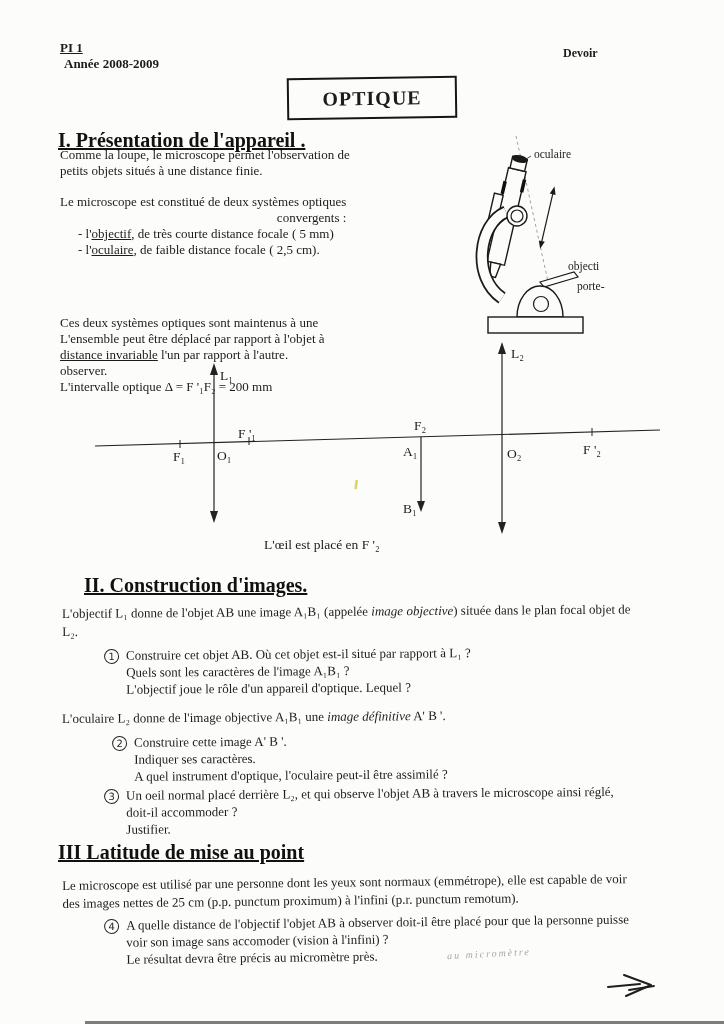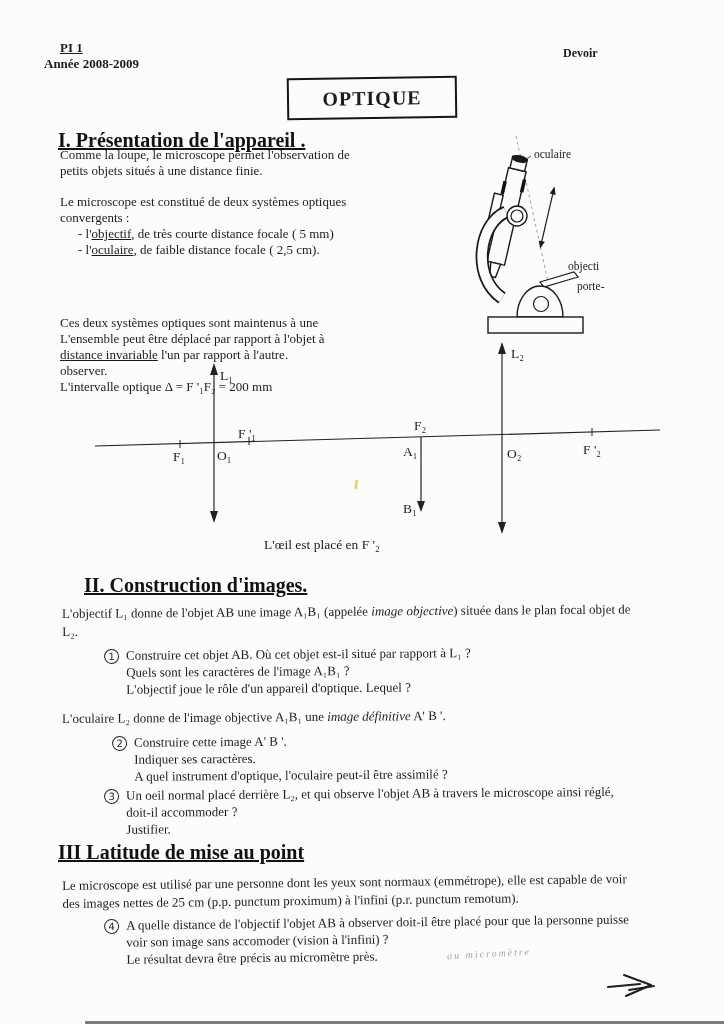--- a/index.html
+++ b/index.html
@@ -27,34 +27,34 @@
         transform:rotate(-3deg);white-space:nowrap;}
   svg text{font-family:"Liberation Serif","DejaVu Serif","DejaVu Sans",serif;fill:#1c1c1c;}
   .botline{background:#7d7d7d;}
 </style>
 </head>
 <body>
 
 <div class="page">
 
   <div class="abs hdr u" style="left:60px;top:40px;">PI 1</div>
-  <div class="abs hdr" style="left:44px;top:56px;">Année 2008-2009</div>
+  <div class="abs hdr" style="left:64px;top:56px;">Année 2008-2009</div>
   <div class="abs hdr" style="left:563px;top:46px;font-size:12px;font-family:Liberation Serif, serif;">Devoir</div>
 
   <div class="abs titlebox" style="left:287px;top:77px;width:166px;height:38px;">
     <span>OPTIQUE</span>
   </div>
 
   <div class="abs h1" style="left:58px;top:129px;">I. Présentation de l'appareil .</div>
 
   <div class="abs" style="left:60px;top:147px;">
       <div class="line">Comme la loupe, le microscope permet l'observation de</div>
       <div class="line">petits objets situés à une distance finie.</div>
     </div>
-  <div class="abs" style="left:60px;top:194px;">
+  <div class="abs" style="left:60px;top:194px;text-align:right;">
       <div class="line">Le microscope est constitué de deux systèmes optiques</div>
       <div class="line">convergents :</div>
     </div>
 
   <div class="abs" style="left:78px;top:226px;">
     <div class="line"><span>- l'</span><span class="u b">objectif</span><span>, de très courte distance focale ( 5 mm)</span></div>
     <div class="line"><span>- l'</span><span class="u b">oculaire</span><span>, de faible distance focale ( 2,5 cm).</span></div>
   </div>
 
   <div class="abs" style="left:60px;top:271px;margin-top:44px;">

